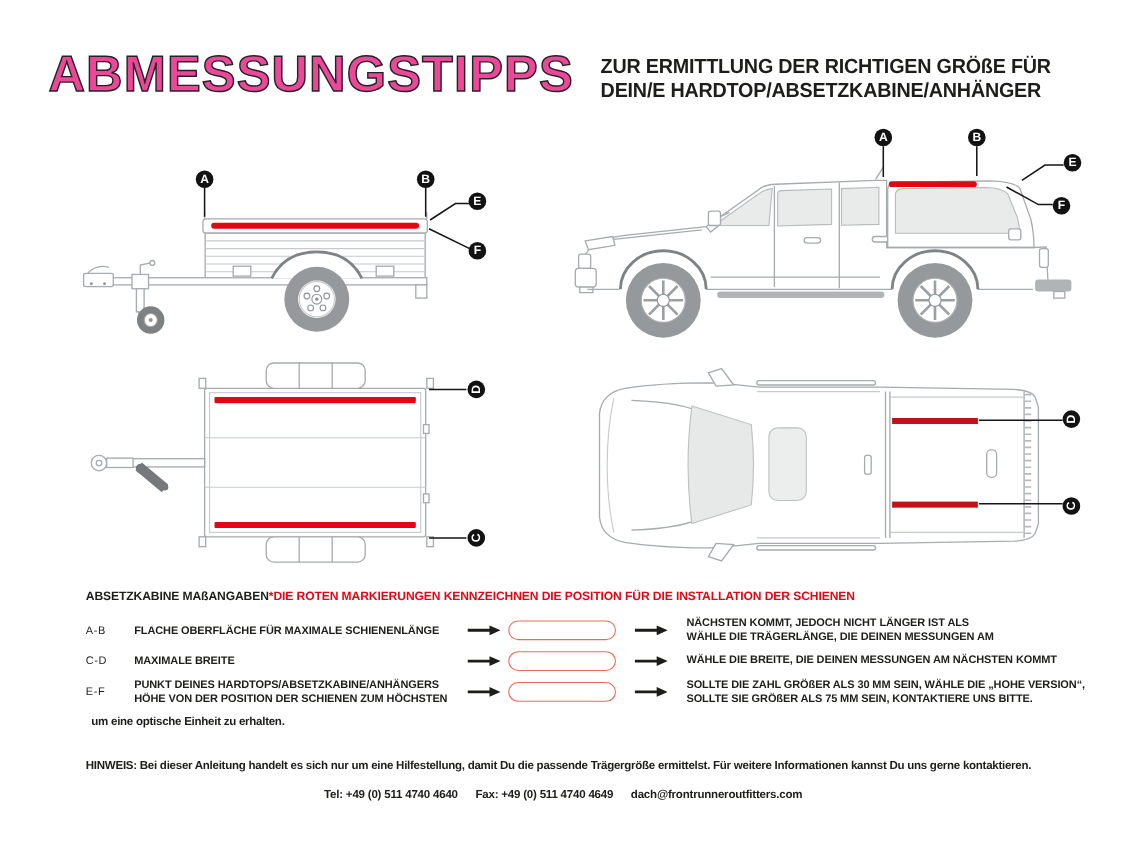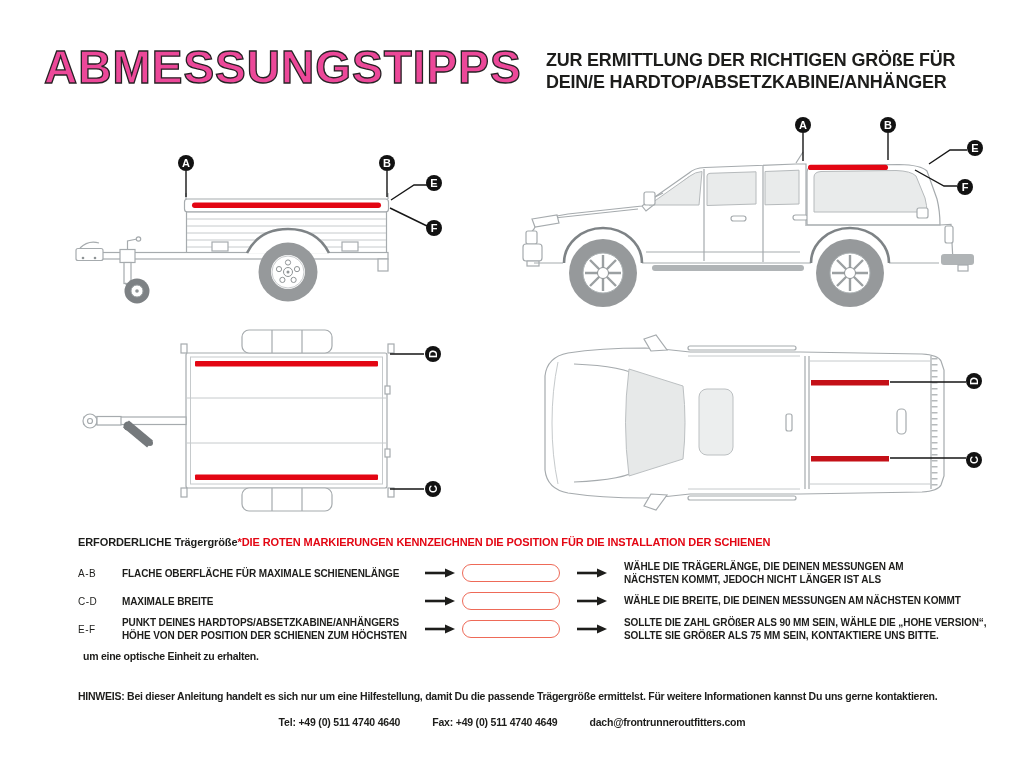--- a/index.html
+++ b/index.html
@@ -55,21 +55,21 @@
     margin-right:17px;flex:none;background:#fff;
     font-size:10px;font-weight:bold;text-align:center;line-height:16px;color:#1d1d1b;
   }
   .a2{margin-right:17px}
   .minstr{width:380px;font-size:10px;font-weight:bold;line-height:13.5px;letter-spacing:-0.1px;flex:none}
 
   
   #footnote{left:78px;top:649px;font-size:10.5px;font-weight:bold;line-height:15px;letter-spacing:-0.25px;white-space:nowrap}
   #footnote .l2{padding-left:5px}
   #hinweis{left:78px;top:690px;font-size:10.5px;font-weight:bold;letter-spacing:-0.25px;white-space:nowrap}
-  #contact{left:0;top:716px;width:1024px;display:flex;justify-content:center;gap:32px;
+  #contact{left:0;top:716px;width:1024px;display:flex;justify-content:center;gap:16px;
     font-size:10.5px;font-weight:bold;letter-spacing:-0.2px}
 </style>
 </head>
 <body>
 
 <svg id="art" class="abs" viewBox="0 0 1024 768">
 
   <g>
     <path class="ln" d="M186,193 v6 M388,193 v6"></path>
     <rect class="lnf" x="184.5" y="199" width="204" height="13" rx="3"></rect>
@@ -218,41 +218,41 @@
 <div class="abs lbl" style="left:966px;top:373px"><span class="rot">D</span></div>
 <div class="abs lbl" style="left:966px;top:452px"><span class="rot">C</span></div>
 
 <div class="abs" id="title">ABMESSUNGSTIPPS</div>
 <div class="abs" id="subtitle">
   <div>ZUR ERMITTLUNG DER RICHTIGEN GRÖßE FÜR</div>
   <div>DEIN/E HARDTOP/ABSETZKABINE/ANHÄNGER</div>
 </div>
 
 <div class="abs" id="m-head">
-  <span>ERFORDERLICHE Trägergröße</span><span class="note">*DIE ROTEN MARKIERUNGEN KENNZEICHNEN DIE POSITION FÜR DIE INSTALLATION DER SCHIENEN</span>
+  <span>ABSETZKABINE MAßANGABEN</span><span class="note">*DIE ROTEN MARKIERUNGEN KENNZEICHNEN DIE POSITION FÜR DIE INSTALLATION DER SCHIENEN</span>
 </div>
 
 <div class="mrow" id="row-ab">
   <div class="mkey">A-B</div>
   <div class="mdesc">
     <span>FLACHE OBERFLÄCHE FÜR MAXIMALE SCHIENENLÄNGE</span>
     <span></span>
   </div>
   <svg class="arrow a1" viewBox="0 0 30 10">
       <line x1="0" y1="5" x2="21" y2="5" stroke="#1d1d1b" stroke-width="2.6"></line>
       <polygon points="20,0.6 30,5 20,9.4" fill="#1d1d1b"></polygon>
     </svg>
   <div class="pill"></div>
   <svg class="arrow a2" viewBox="0 0 30 10">
       <line x1="0" y1="5" x2="21" y2="5" stroke="#1d1d1b" stroke-width="2.6"></line>
       <polygon points="20,0.6 30,5 20,9.4" fill="#1d1d1b"></polygon>
     </svg>
   <div class="minstr">
+    <span>NÄCHSTEN KOMMT, JEDOCH NICHT LÄNGER IST ALS</span>
     <span>WÄHLE DIE TRÄGERLÄNGE, DIE DEINEN MESSUNGEN AM</span>
-    <span>NÄCHSTEN KOMMT, JEDOCH NICHT LÄNGER IST ALS</span>
   </div>
 </div>
 
 <div class="mrow" id="row-cd">
   <div class="mkey">C-D</div>
   <div class="mdesc">
     <span>MAXIMALE BREITE</span>
     <span></span>
   </div>
   <svg class="arrow a1" viewBox="0 0 30 10">
@@ -279,21 +279,21 @@
   <svg class="arrow a1" viewBox="0 0 30 10">
       <line x1="0" y1="5" x2="21" y2="5" stroke="#1d1d1b" stroke-width="2.6"></line>
       <polygon points="20,0.6 30,5 20,9.4" fill="#1d1d1b"></polygon>
     </svg>
   <div class="pill"></div>
   <svg class="arrow a2" viewBox="0 0 30 10">
       <line x1="0" y1="5" x2="21" y2="5" stroke="#1d1d1b" stroke-width="2.6"></line>
       <polygon points="20,0.6 30,5 20,9.4" fill="#1d1d1b"></polygon>
     </svg>
   <div class="minstr">
-    <span>SOLLTE DIE ZAHL GRÖßER ALS 90 MM SEIN, WÄHLE DIE „HOHE VERSION“,</span>
+    <span>SOLLTE DIE ZAHL GRÖßER ALS 30 MM SEIN, WÄHLE DIE „HOHE VERSION“,</span>
     <span>SOLLTE SIE GRÖßER ALS 75 MM SEIN, KONTAKTIERE UNS BITTE.</span>
   </div>
 </div>
 
 <div class="abs" id="footnote">
   <div class="l2">um eine optische Einheit zu erhalten.</div>
 </div>
 
 <div class="abs" id="hinweis">HINWEIS: Bei dieser Anleitung handelt es sich nur um eine Hilfestellung, damit Du die passende Trägergröße ermittelst. Für weitere Informationen kannst Du uns gerne kontaktieren.</div>
 

